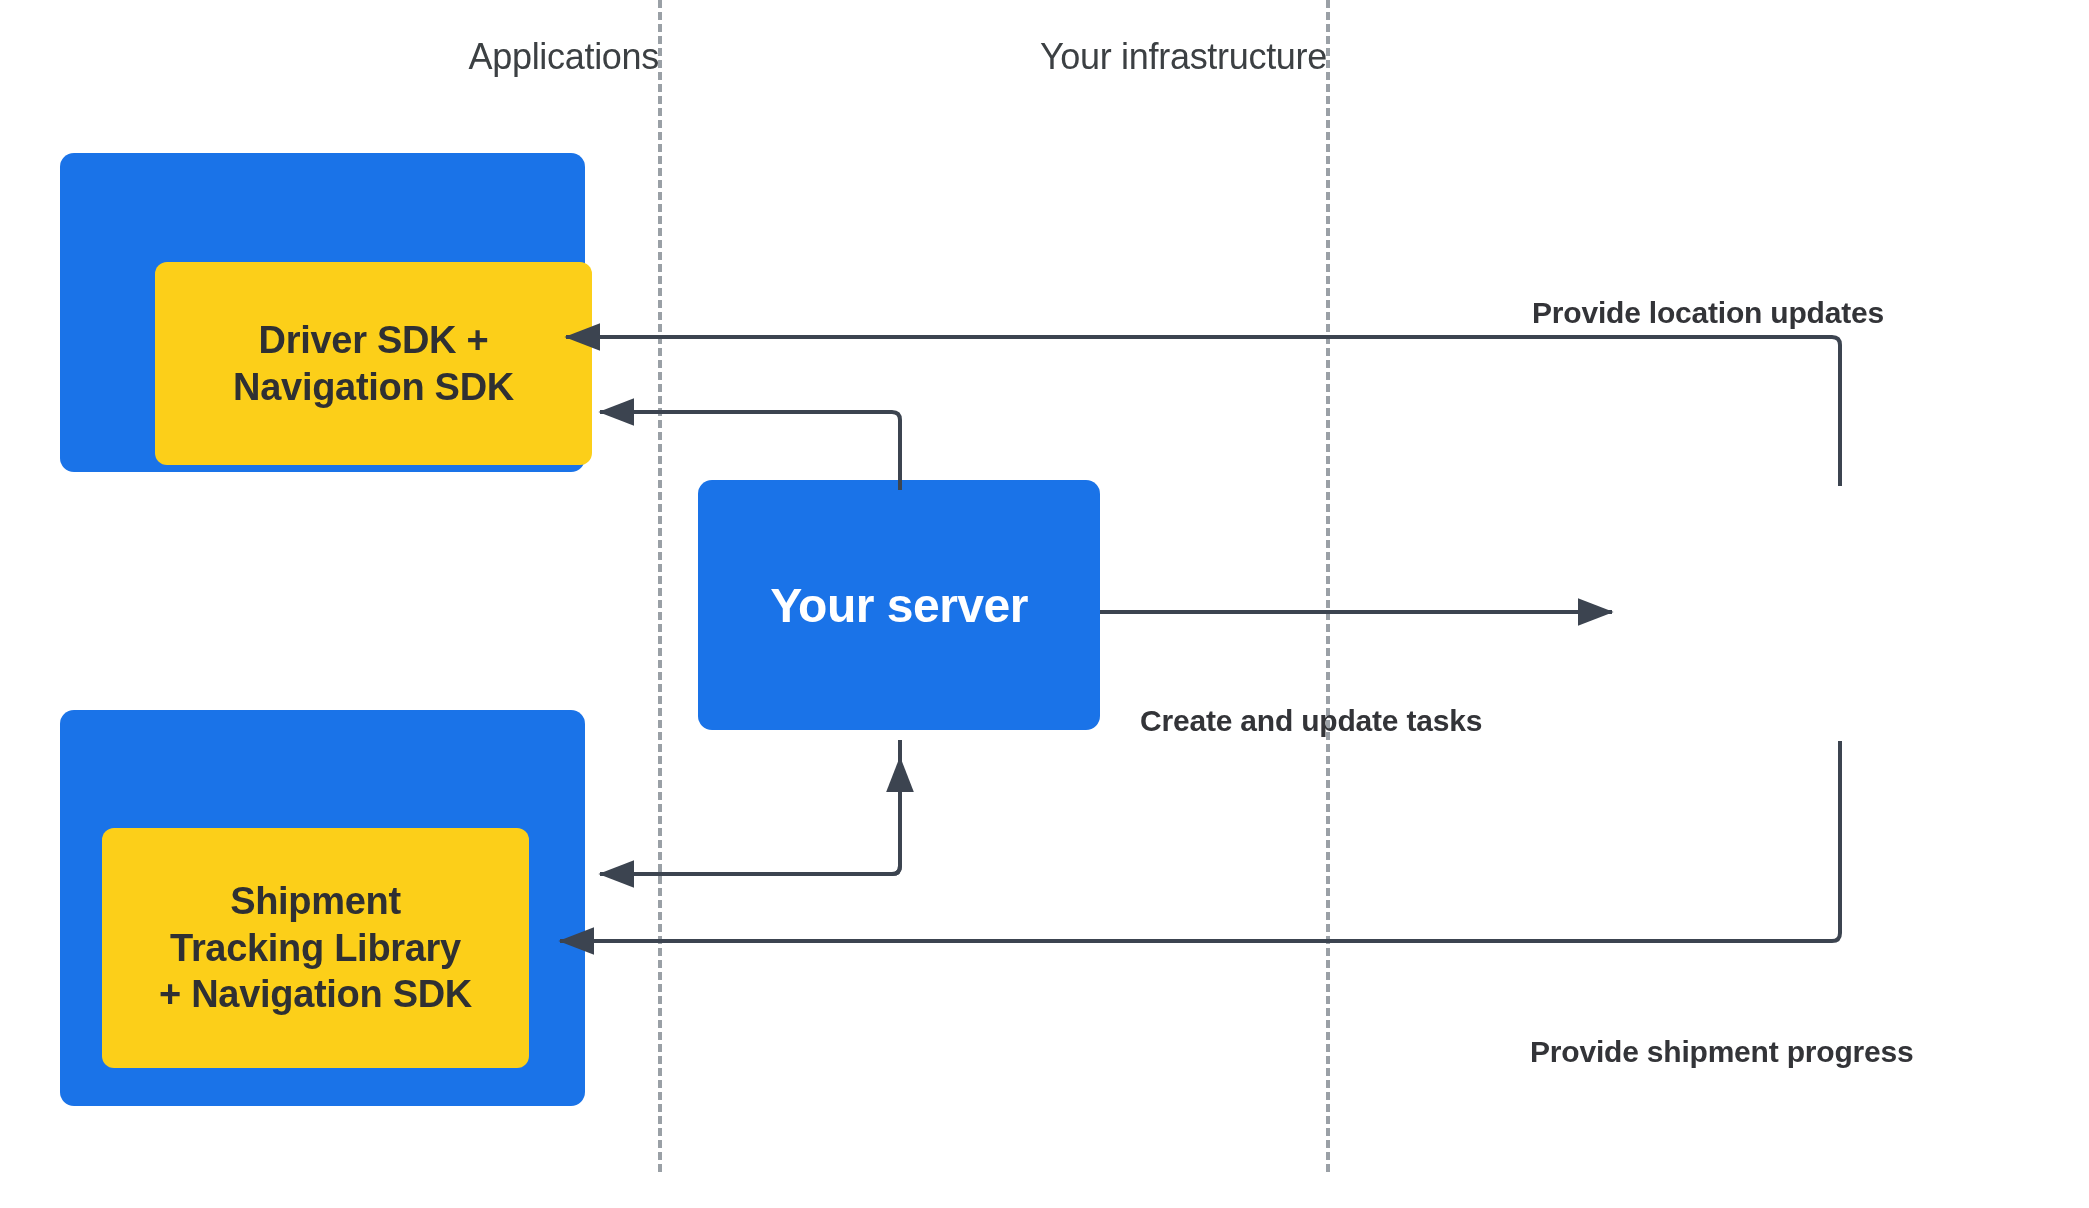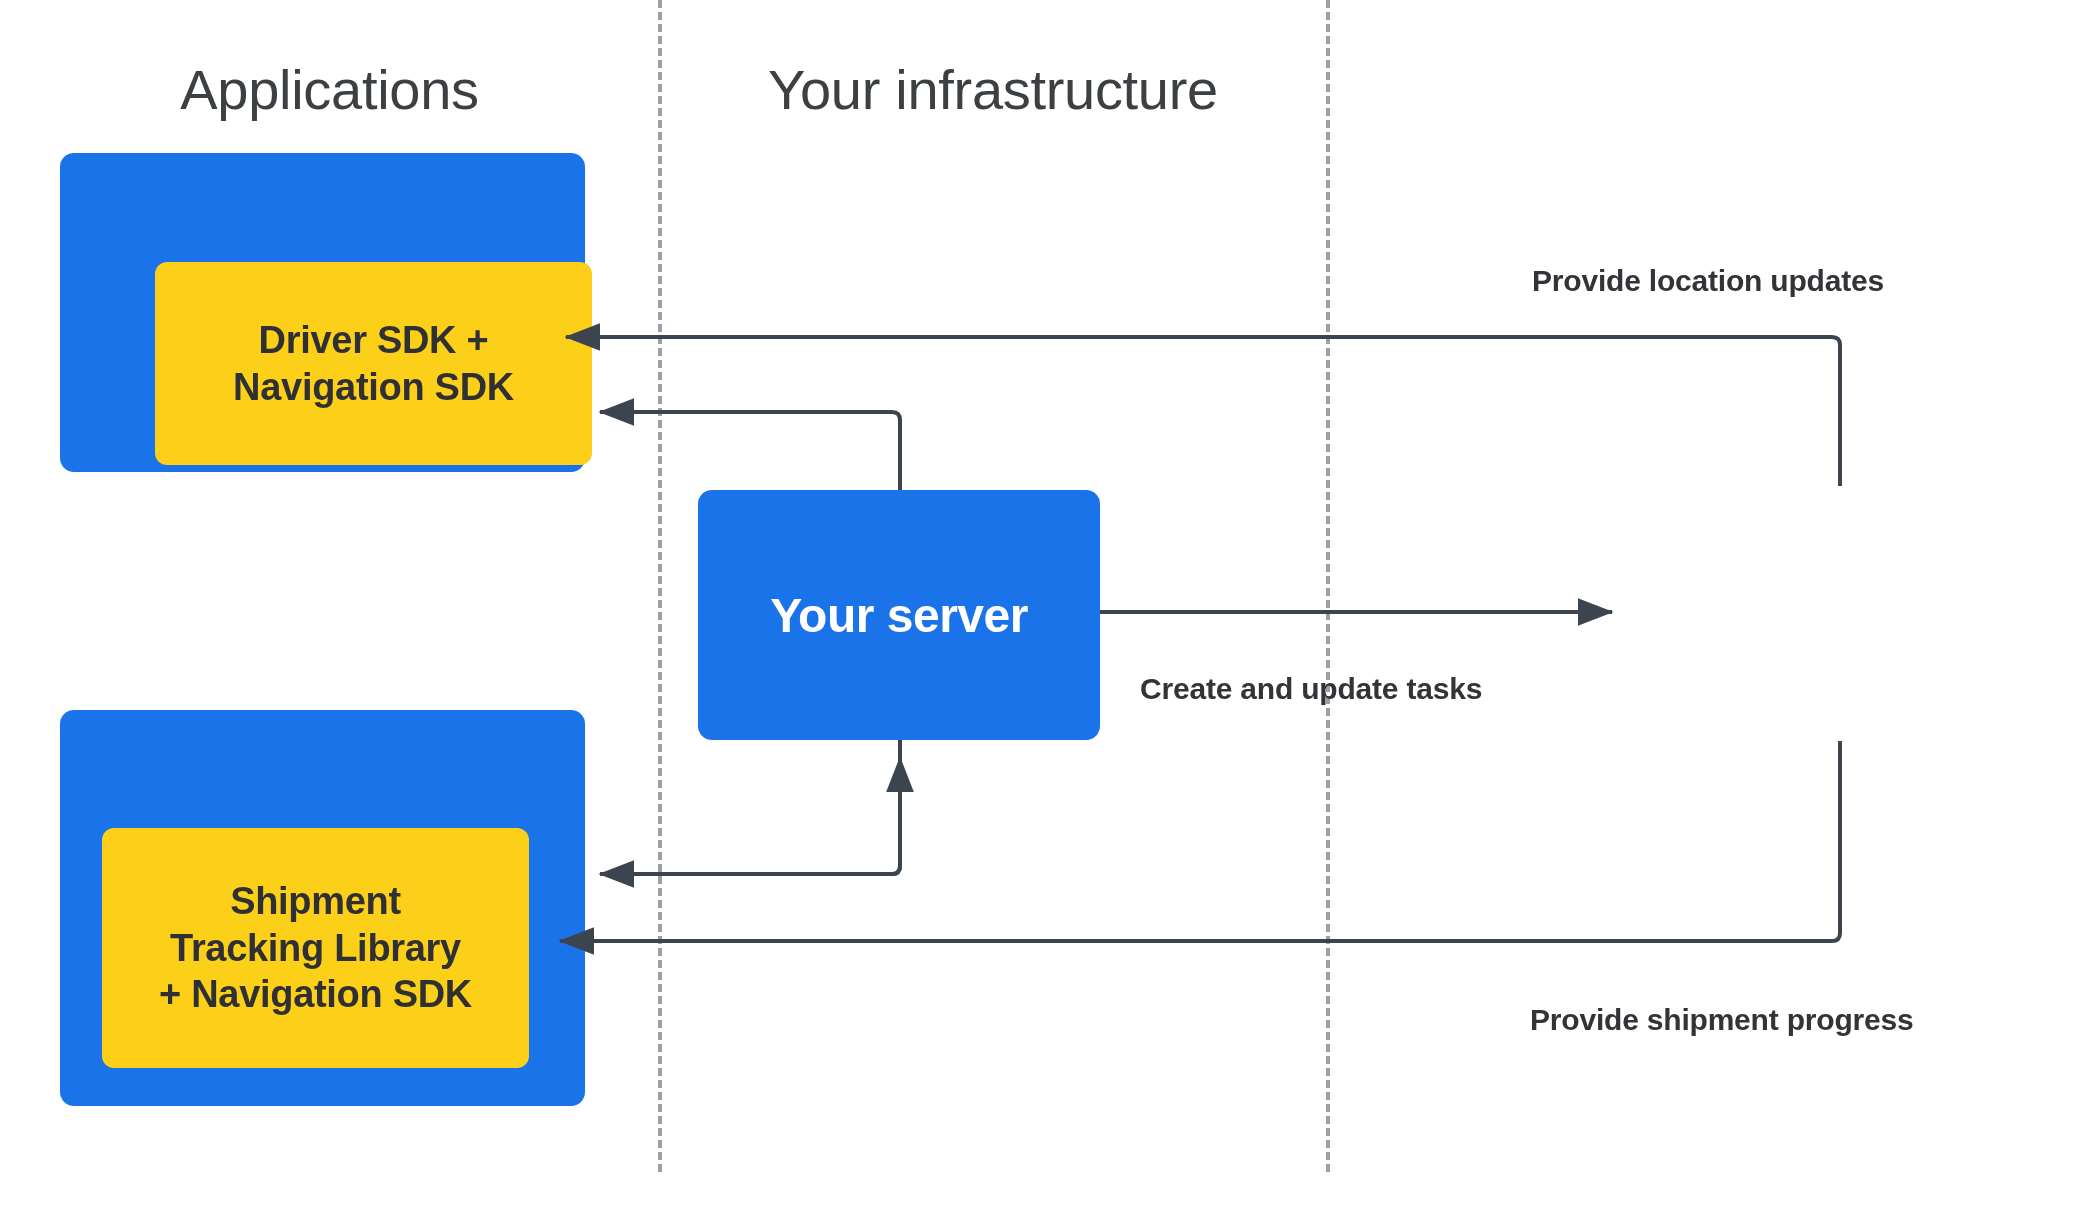--- a/index.html
+++ b/index.html
@@ -12,27 +12,26 @@
     width: 2089px;
     height: 1208px;
     background: #ffffff;
     font-family: "Liberation Sans", sans-serif;
     overflow: hidden;
   }
 
   
   .col-header {
     position: absolute;
-    font-size: 56px;
+    font-size: 36px;
     font-weight: 400;
     color: #3c4043;
-    text-align: center;
+    text-align: right;
     white-space: nowrap;
     letter-spacing: -0.3px;
-    margin-top: 21px;
   }
   #hdr-applications { left: 0px;    top: 36px; width: 659px; }
   #hdr-your-infra   { left: 659px;  top: 36px; width: 668px; }
   #hdr-google-infra { left: 1327px; top: 36px; width: 762px; }
 
   
   .divider {
     position: absolute;
     top: 0px;
     width: 0px;
@@ -82,21 +81,21 @@
   #driver-app  { left: 60px;  top: 153px; width: 525px; height: 319px; }
   #driver-app-title { top: 173px; }
   #driver-sdk  { left: 115px; top: 262px; width: 437px; height: 203px; margin-left: 40px; }
 
   #consumer-app { left: 60px; top: 710px; width: 525px; height: 396px; }
   #consumer-sdk { left: 102px; top: 828px; width: 427px; height: 240px; }
 
   
   #your-server {
     position: absolute;
-    left: 698px; top: 490px; width: 402px; height: 250px;
+    left: 698px; top: 480px; width: 402px; height: 250px;
     background: #1a73e8;
     border-radius: 14px;
     display: flex;
     align-items: center;
     justify-content: center;
     color: #ffffff;
     font-size: 48px;
     font-weight: bold;
     letter-spacing: -0.5px;
     white-space: nowrap;
@@ -128,20 +127,21 @@
   }
 
   
   .edge-label {
     position: absolute;
     font-size: 30px;
     font-weight: bold;
     color: #333438;
     white-space: nowrap;
     letter-spacing: -0.2px;
+    margin-top: 32px;
   }
   #label-location-updates { left: 1532px; top: 264px; }
   #label-shipment-progress { left: 1530px; top: 1003px; }
   #label-create-vehicles  { left: 1140px; top: 627px; }
   #label-create-tasks     { left: 1140px; top: 672px; }
 </style>
 </head>
 <body>
 
 <div id="canvas">

